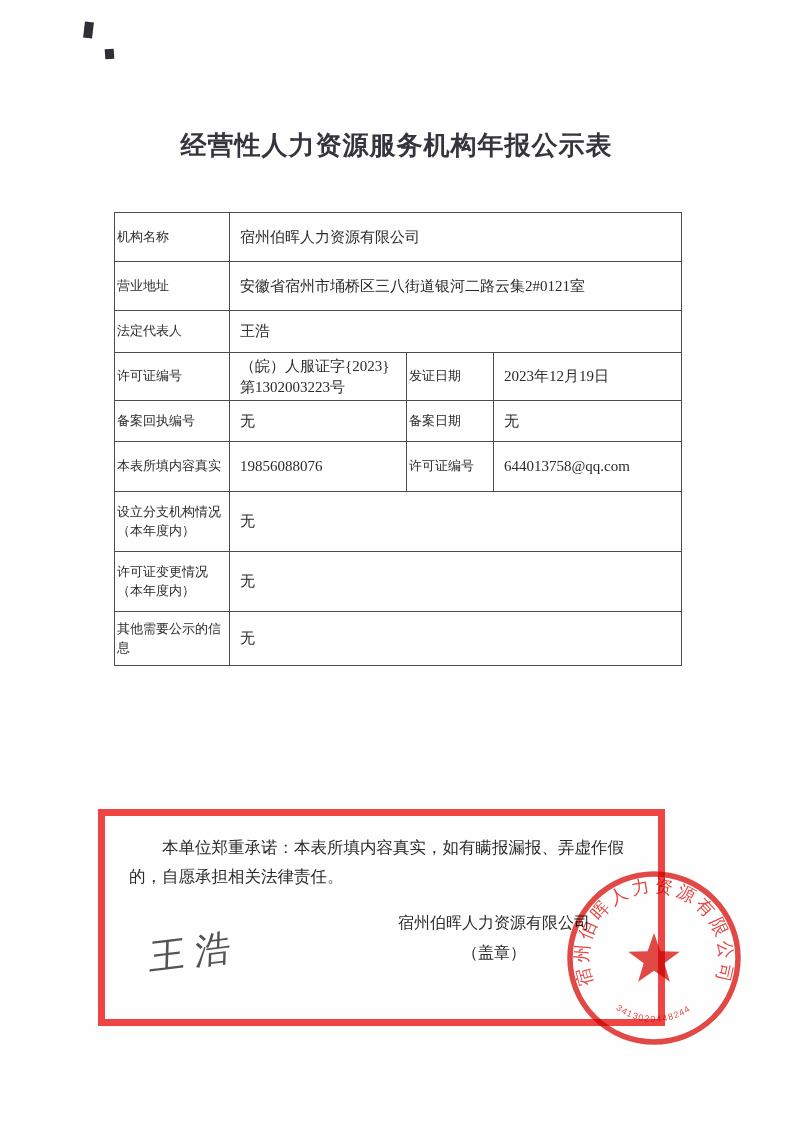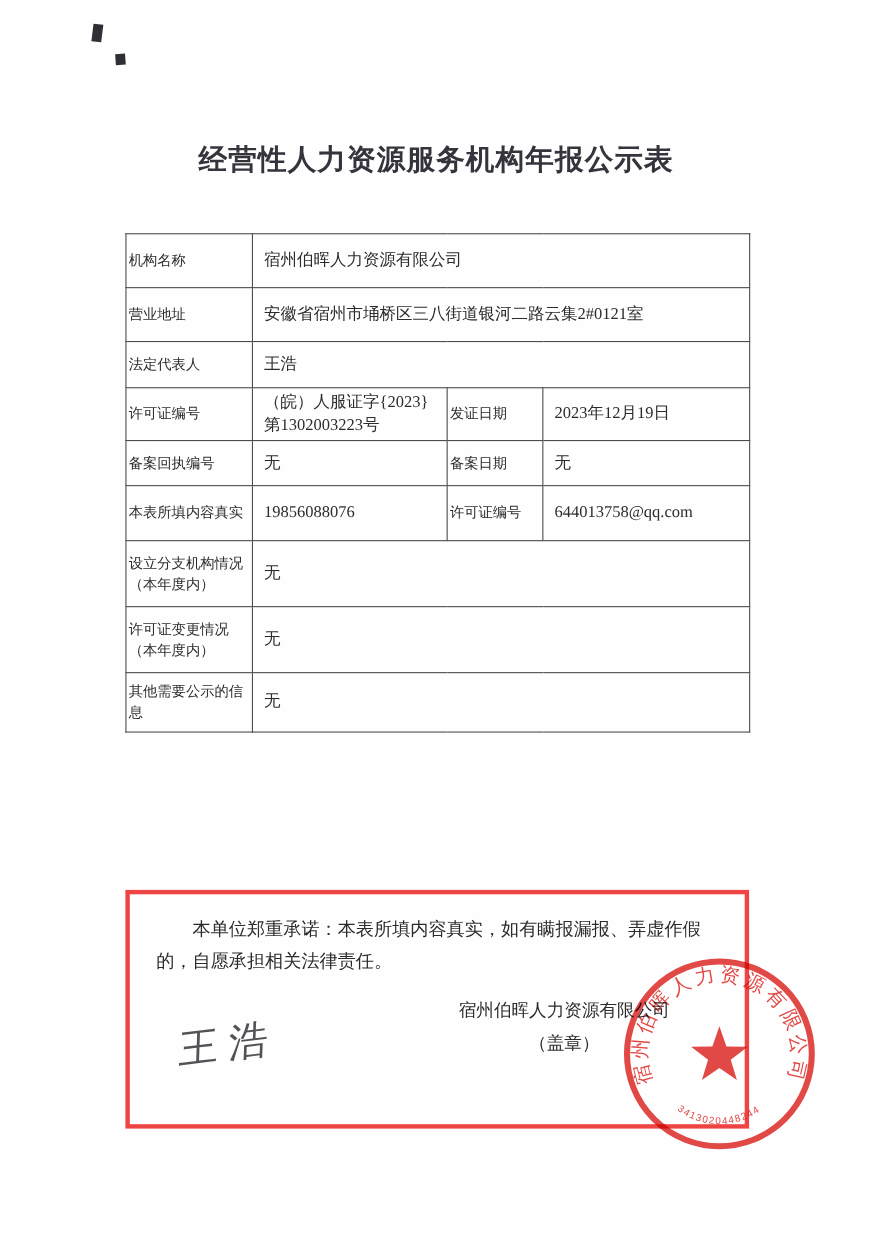--- a/index.html
+++ b/index.html
@@ -32,23 +32,23 @@
   }
   table.form td { border:1px solid #4c4c50; vertical-align:middle; }
   td.lbl { font-size:13px; padding:2px 2px; line-height:1.45; }
   td.val { text-align:left; font-size:15px; padding:2px 10px; line-height:1.4; }
   tr.r1  td{ height:49px; } tr.r2  td{ height:49px; } tr.r3  td{ height:42px; }
   tr.r4  td{ height:48px; } tr.r5  td{ height:41px; } tr.r6  td{ height:50px; }
   tr.r7  td{ height:41px; } tr.r8  td{ height:49px; } tr.r9  td{ height:60px; }
   tr.r10 td{ height:60px; } tr.r11 td{ height:55px; } tr.r12 td{ height:54px; }
 
   .pledge-box {
-    position:absolute; left:114px; top:793px;
+    position:absolute; left:98px; top:793px;
     width:567px; height:217px;
-    border:4px solid #ef4444;
+    border:7px solid #ef4444;
   }
   .pledge-text {
     padding:18px 24px 0 24px;
     text-indent:2em;
     font-size:16.5px; line-height:1.75;
     color:#2b2b2e;
   }
   .sign-block {
     position:absolute; right:24px; top:92px;
     width:280px; text-align:center;

